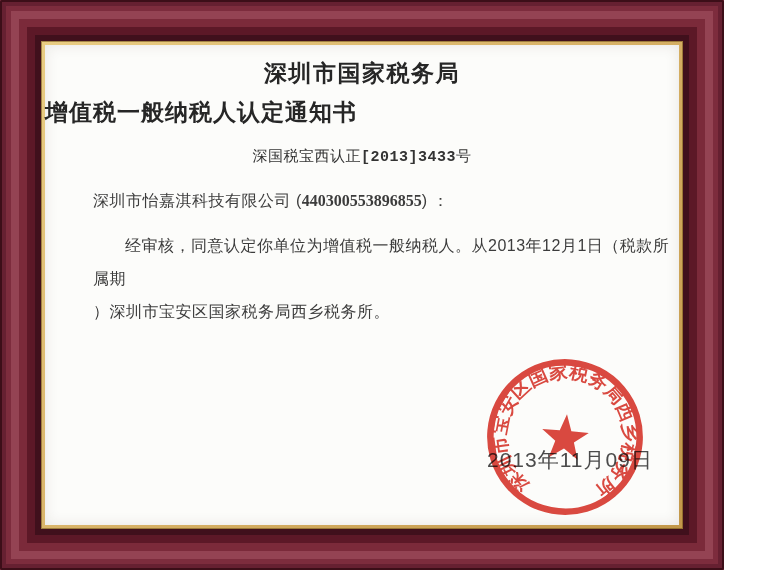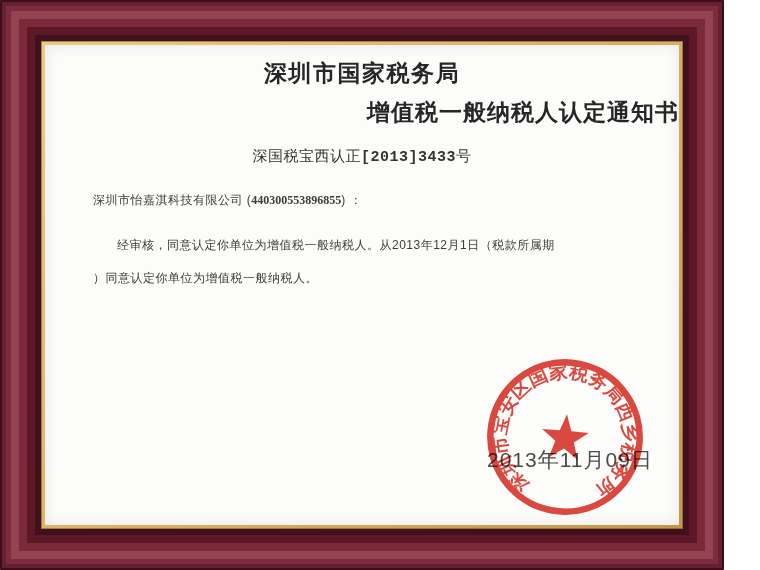--- a/index.html
+++ b/index.html
@@ -40,33 +40,33 @@
     box-shadow:inset 0 0 14px rgba(60,40,30,.10);
     color:var(--body-text);
   }
 
   .title-1{
     margin-top:13px;text-align:center;
     font-size:23px;font-weight:bold;letter-spacing:1.5px;
     color:var(--title-text);
   }
   .title-2{
-    margin-top:8px;text-align:right;
+    margin-top:8px;text-align:left;
     font-size:23px;font-weight:bold;letter-spacing:1px;
     color:var(--title-text);
   }
   .doc-number{
     margin-top:19px;text-align:center;
     font-size:15px;letter-spacing:.5px;color:#333;
   }
   .doc-number .it{font-family:Liberation Mono, monospace;font-weight:bold}
 
   .content{
     margin:18px 8px 0 48px;
-    font-size:12px;line-height:33px;letter-spacing:.5px;
+    font-size:16px;line-height:33px;letter-spacing:.5px;
   }
   .recipient .num{
     font-family:"Liberation Serif","DejaVu Serif",serif;
     font-weight:bold;letter-spacing:0;
   }
   .para-line.indent{text-indent:2em}
   .para-first{margin-top:12px}
 
   
   .seal{
@@ -102,21 +102,21 @@
 
     <div class="title-2">增值税一般纳税人认定通知书</div>
 
     <div class="doc-number"><span>深国税宝西认正</span><span class="it">[2013]3433</span><span>号</span></div>
 
     <div class="content">
       <div class="recipient"><span>深圳市怡嘉淇科技有限公司</span><span> (</span><span class="num">440300553896855</span><span>) ：</span></div>
 
       <div class="para-line indent para-first">经审核，同意认定你单位为增值税一般纳税人。从2013年12月1日（税款所属期</div>
 
-      <div class="para-line">）同意认定你单位为增值税一般纳税人。</div>
+      <div class="para-line">）深圳市宝安区国家税务局西乡税务所。</div>
 
     </div>
 
     <div class="issue-date">2013年11月09日</div>
 
     <svg class="seal" viewBox="0 0 200 200">
       <defs>
         <path id="rimPath" d="M 64 162.4 A 72 72 0 1 1 136 162.4" fill="none"></path>
       </defs>
       <circle class="ring" cx="100" cy="100" r="91"></circle>

